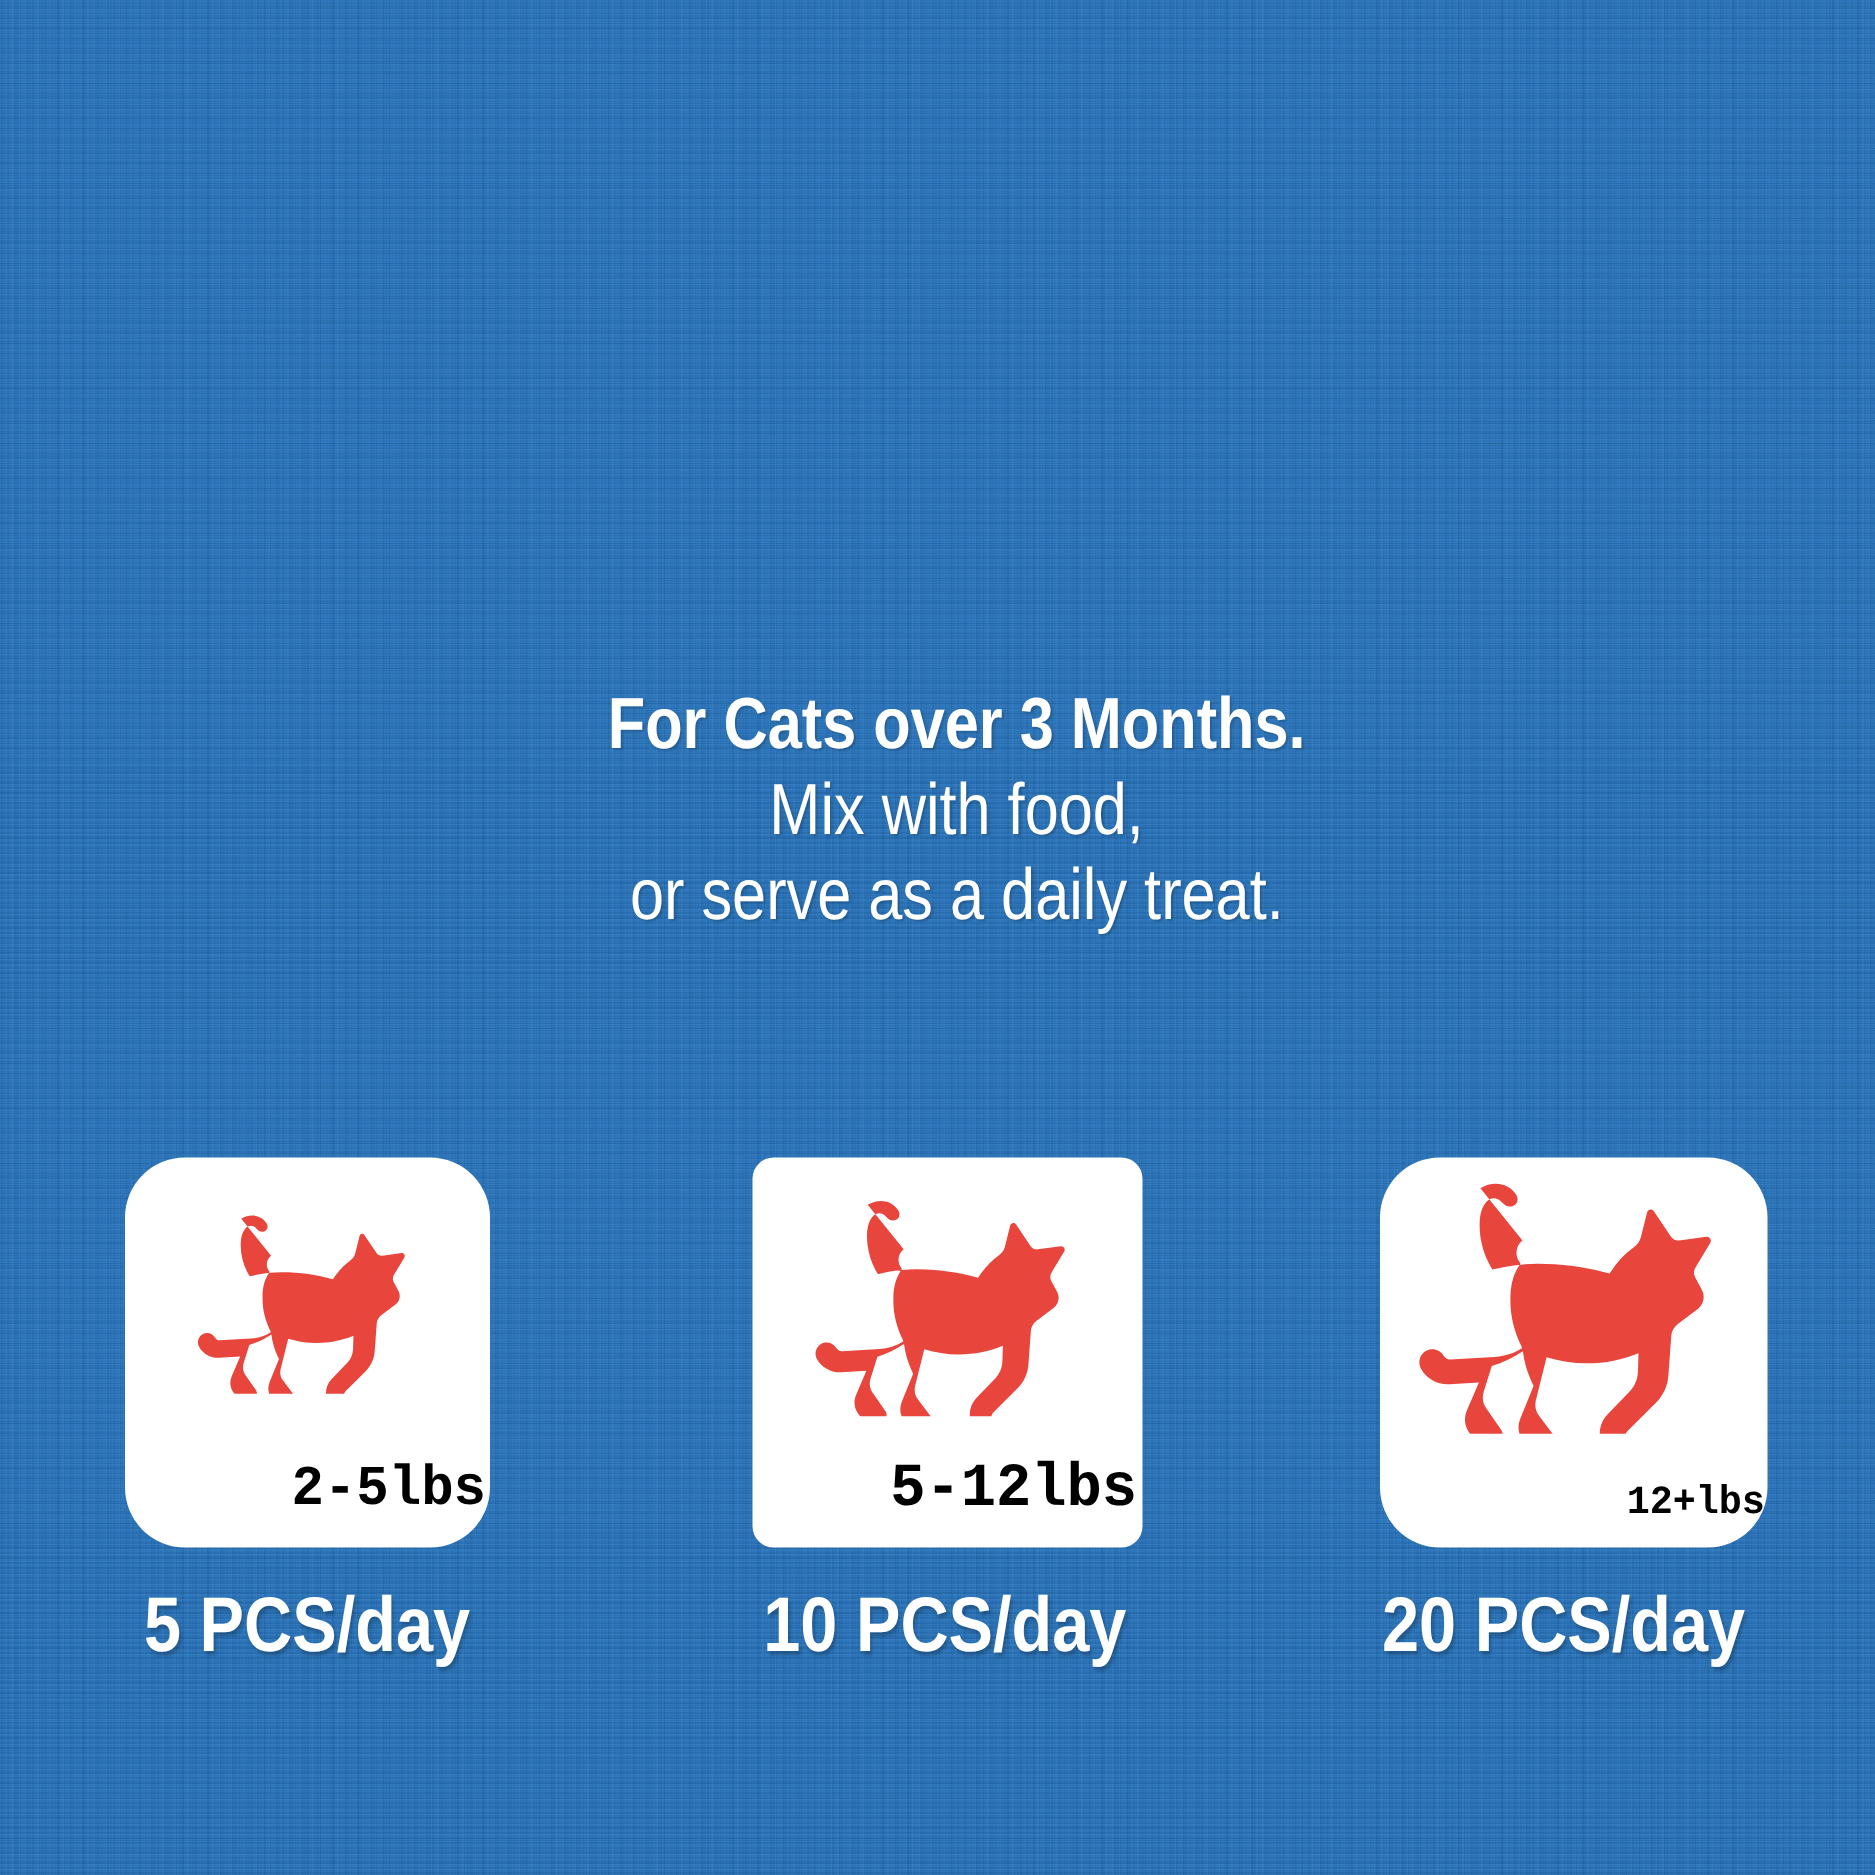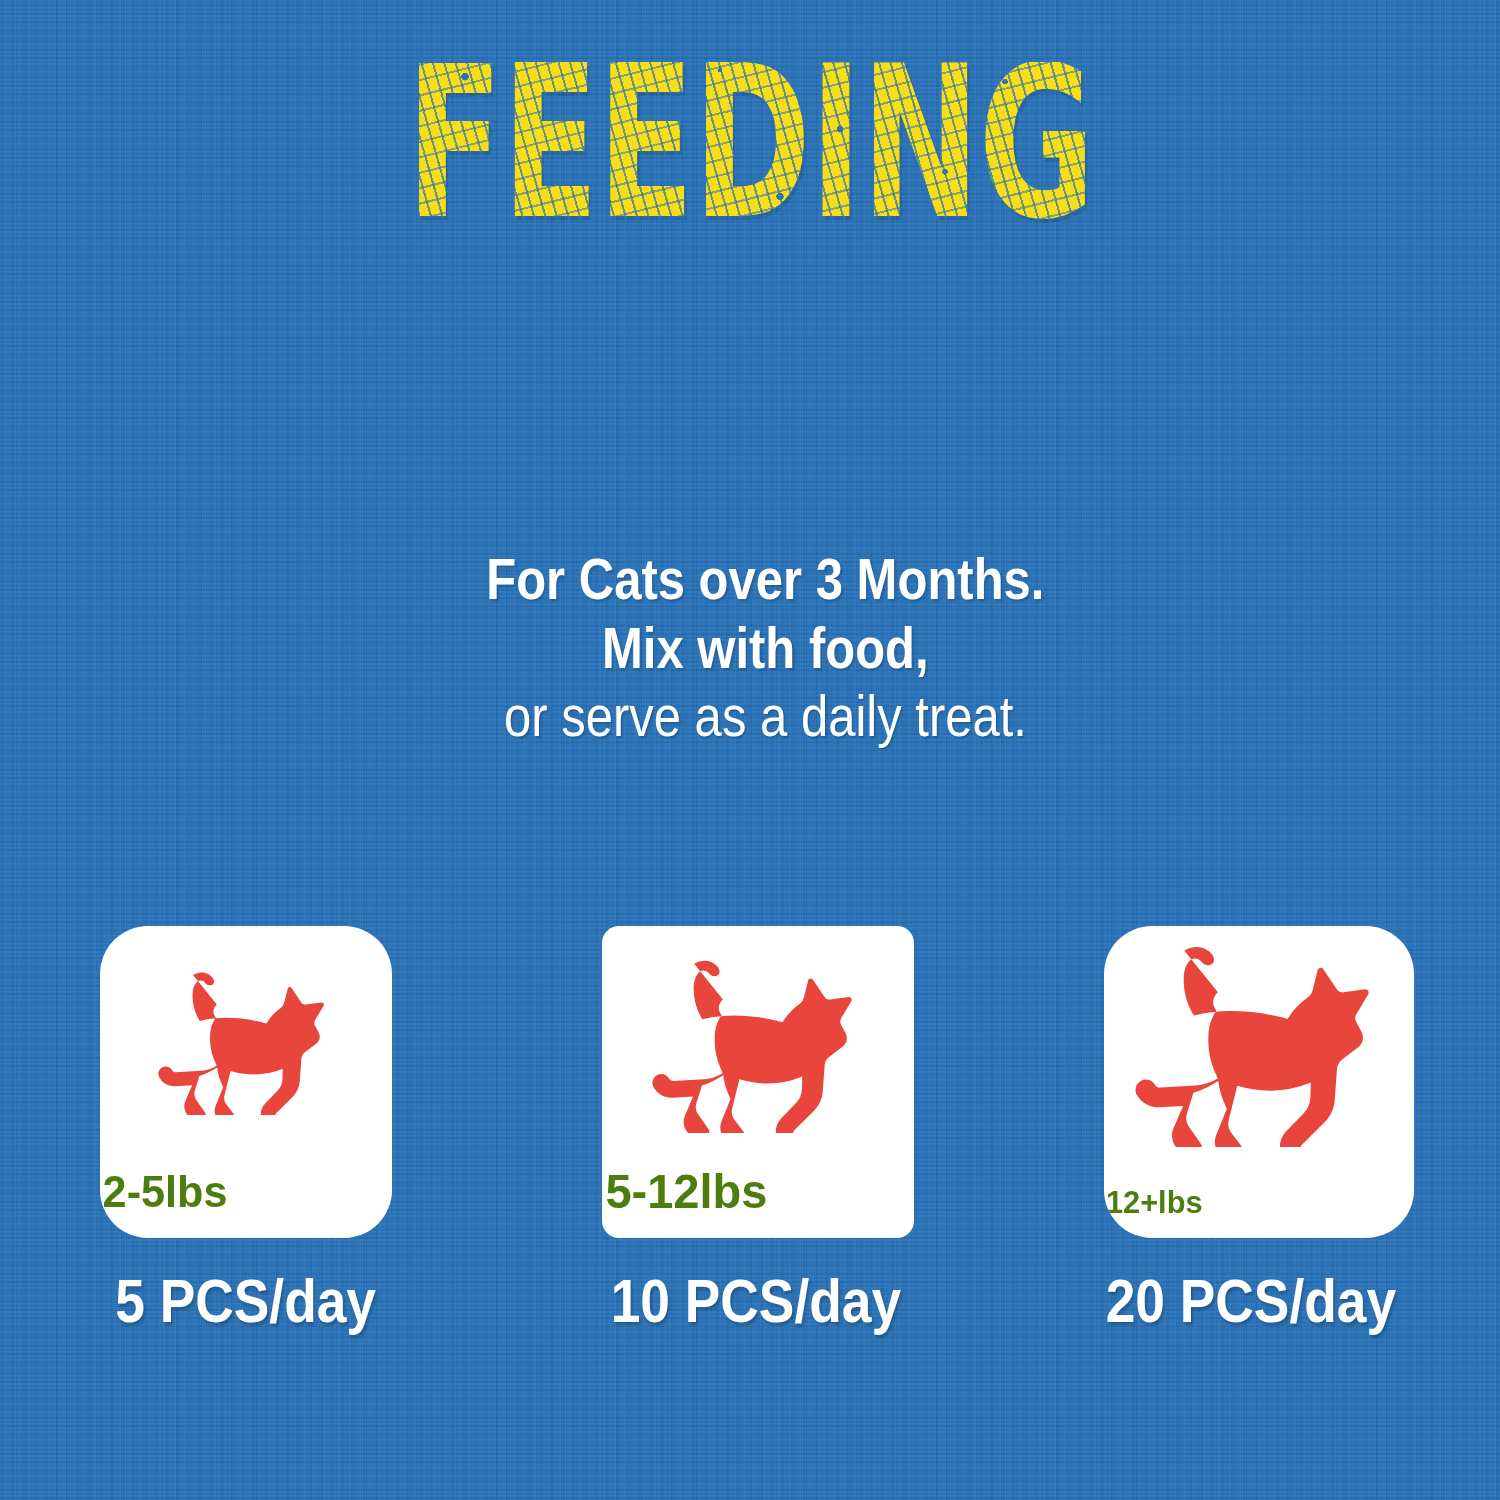--- a/index.html
+++ b/index.html
@@ -137,21 +137,21 @@
     padding-left:30px;
   }
   .subhead .ln { display:block; }
   .subhead .ln i {
     font-style:normal;
     display:inline-block;
     transform:scaleX(.845);
     transform-origin:center center;
   }
   .sub-1 { font-size:58px; font-weight:bold; }
-  .sub-2 { font-size:58px; font-weight:bold; margin-top:6px; }
+  .sub-2 { font-size:58px; font-weight:normal; margin-top:6px; }
   .sub-3 { font-size:58px; font-weight:normal; margin-top:6px; }
 
   
   .cards { position:absolute; left:0; top:0; width:1500px; height:1500px; }
 
   .card {
     position:absolute;
     background:#ffffff;
     border-radius:48px;
     overflow:hidden;
@@ -172,23 +172,23 @@
   .card-3 .cat-wrap { top:14px;  height:212px; }
 
   .cat-svg { display:block; }
   .card-1 .cat-svg { width:186px; }
   .card-2 .cat-svg { width:224px; }
   .card-3 .cat-svg { width:262px; }
 
   .weight {
     position:absolute;
     left:0; right:0;
-    text-align:left;
-    color:#4d7c0f;
-    font-family:Liberation Sans, sans-serif;
+    text-align:right;
+    color:#000000;
+    font-family:Liberation Mono, monospace;
     font-weight:bold;
     line-height:1;
   }
   .card-1 .weight { bottom:24px; font-size:45px; }
   .card-2 .weight { bottom:22px; font-size:49px; }
   .card-3 .weight { bottom:20px; font-size:32px; }
   .weight i {
     font-style:normal;
     display:inline-block;
     transform:scaleX(.96);
@@ -219,23 +219,20 @@
 </head>
 <body>
 
 <div id="page">
 
   <div id="texture"></div>
 
   <div id="content">
 
     <div class="title-block">
-      <div class="title-line title-line-1 grunge">
-        <span class="tx">FEEDING</span>
-      </div>
     </div>
 
     <div class="subhead">
       <span class="ln sub-1">
         <i>For Cats over 3 Months.</i>
       </span>
       <span class="ln sub-2">
         <i>Mix with food,</i>
       </span>
       <span class="ln sub-3">

